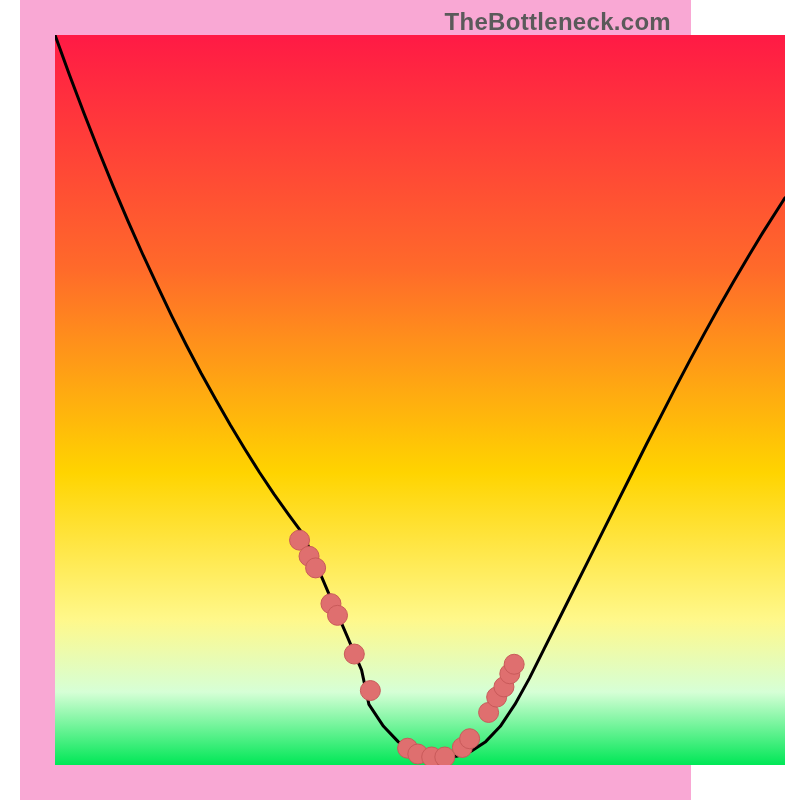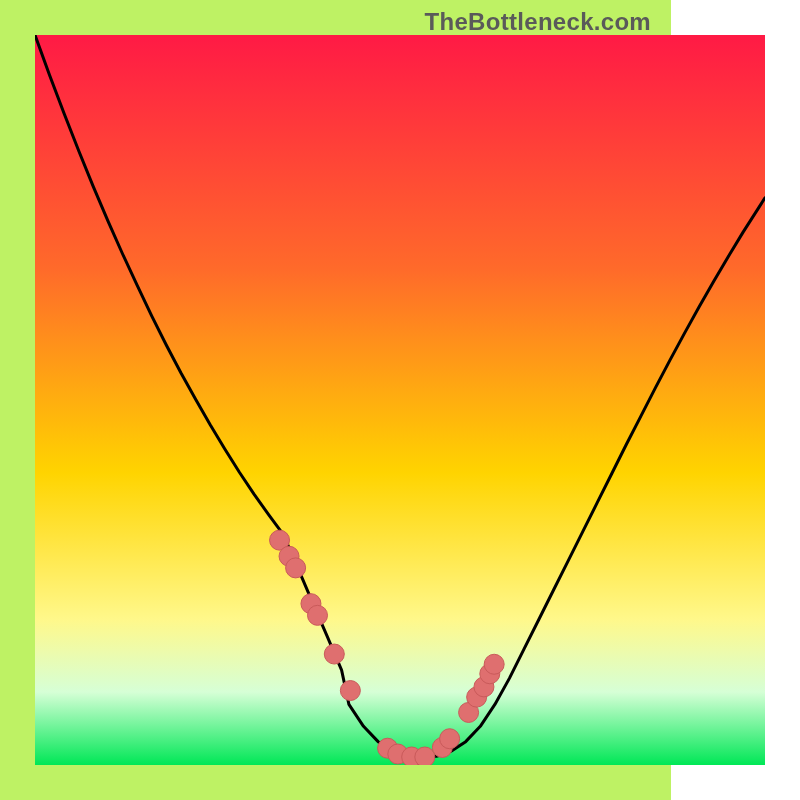--- a/index.html
+++ b/index.html
@@ -3,21 +3,22 @@
 <meta charset="utf-8">
 <style>
   * { margin: 0; padding: 0; box-sizing: border-box; }
   html, body { width: 800px; height: 800px; overflow: hidden; }
   body { font-family: Arial, Helvetica, sans-serif; }
 
   .stage {
     width: 671px;
     height: 800px;
     position: relative;
-    background: #bef264;
+    background: #f9a8d4;
+    margin-left: 20px;
   }
 
   .attribution {
     position: absolute;
     top: 8px;
     right: 20px;
     font-size: 24px;
     font-weight: 700;
     color: #5a5a5a;
     letter-spacing: 0.3px;

